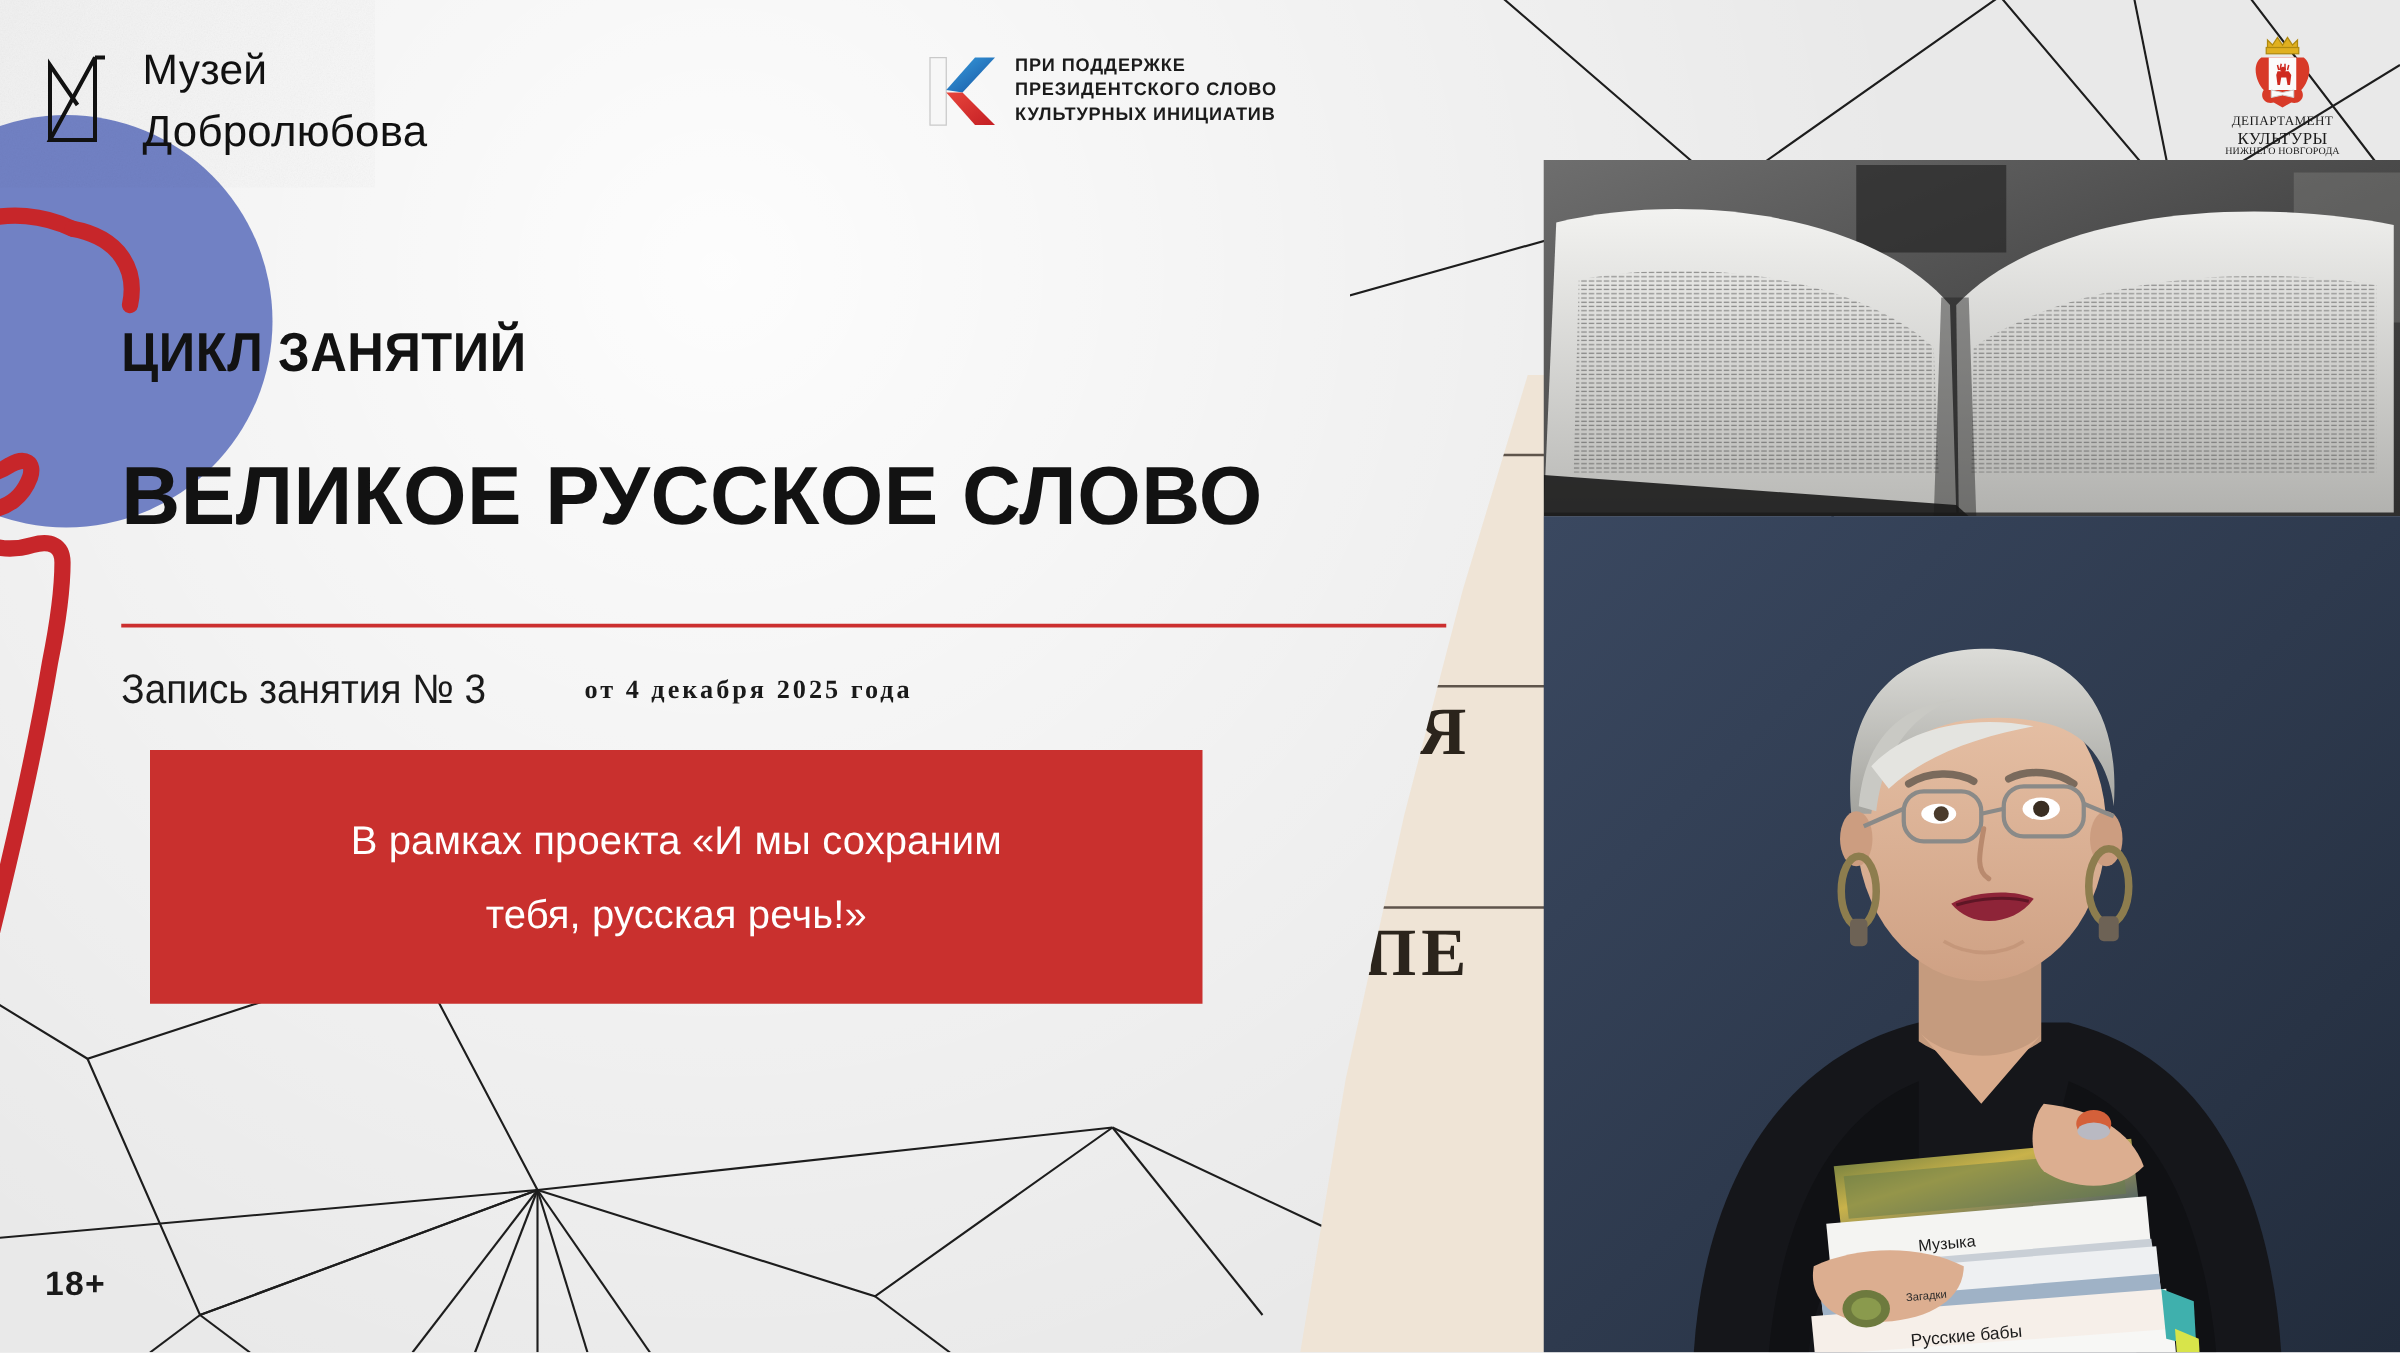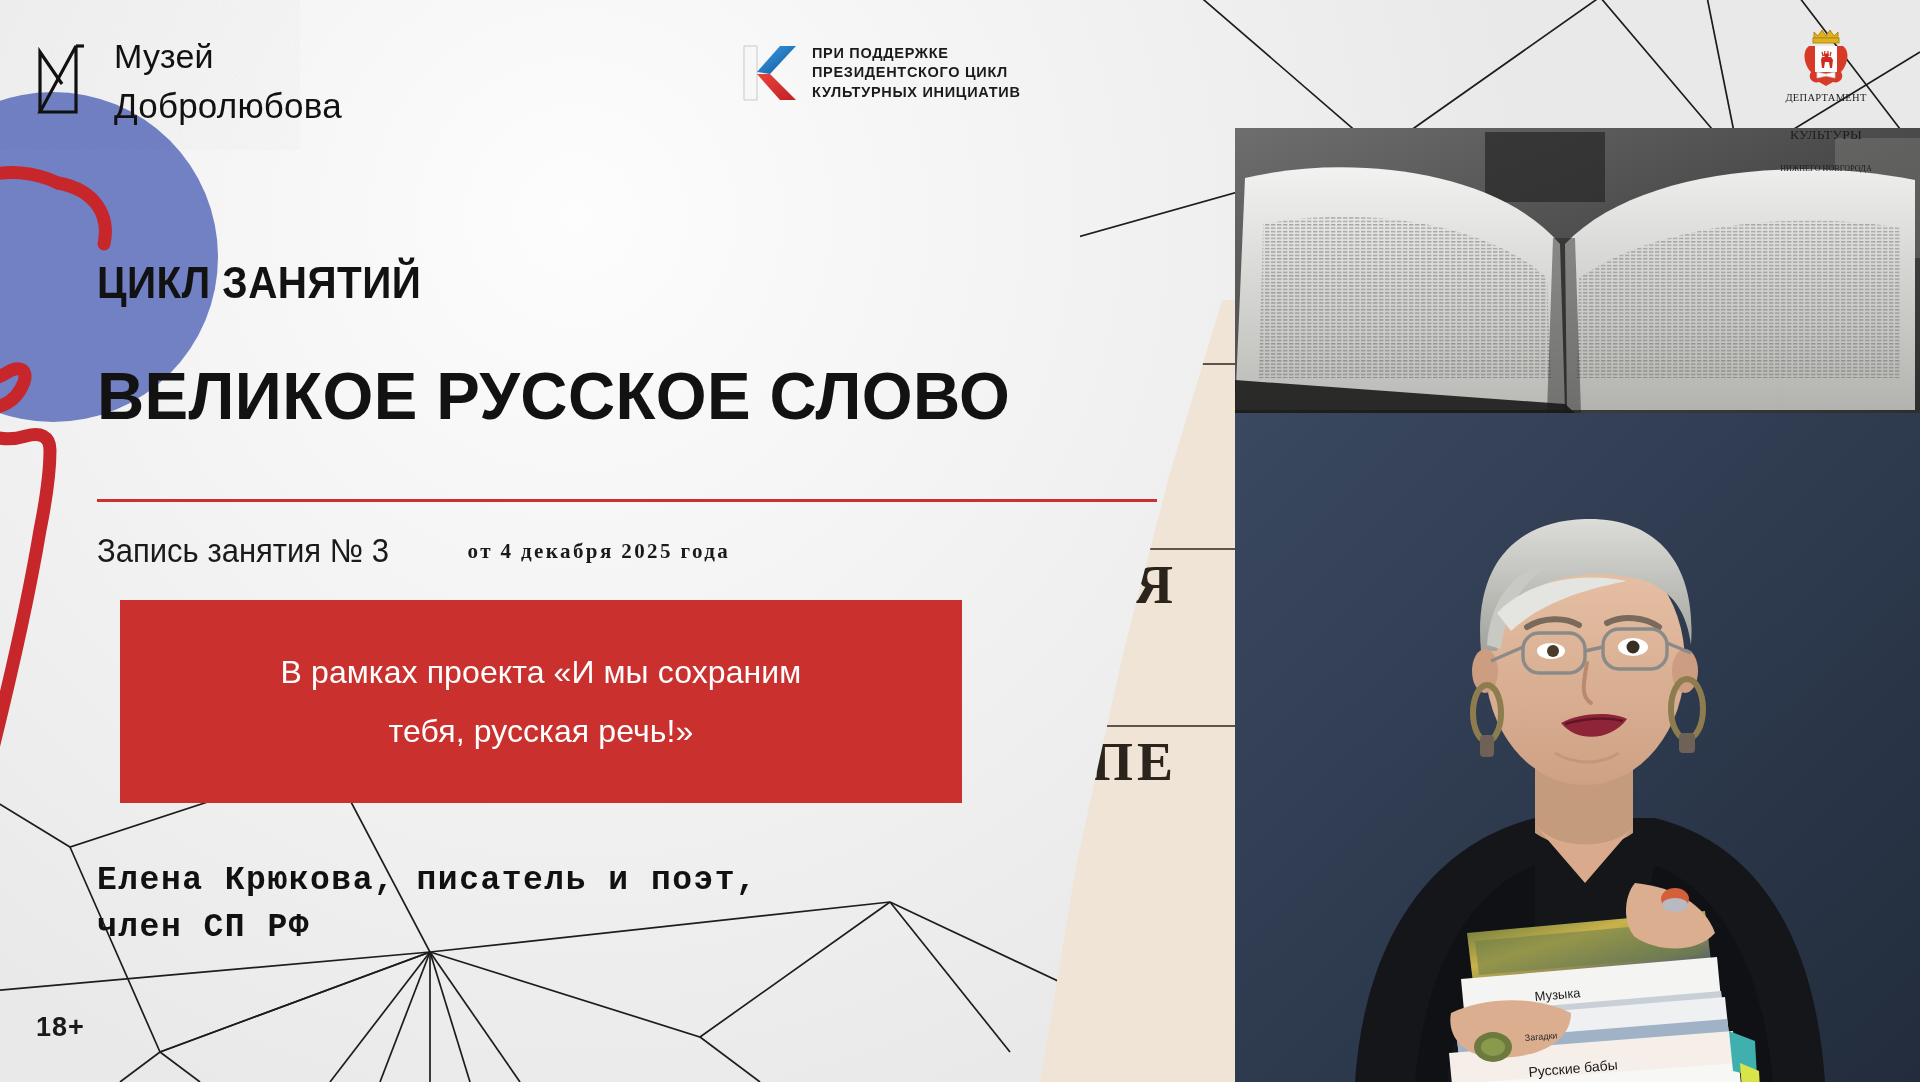--- a/index.html
+++ b/index.html
@@ -101,21 +101,21 @@
     font-size:14.5px; font-weight:700; color:#1b1b1b;
     letter-spacing:.7px; line-height:1.18; white-space:nowrap;
   }
 
   .logo-dept{
     position:absolute; left:1766px; top:26px;
     width:120px;
     display:flex; flex-direction:column; align-items:center;
   }
   .dept-arms{ width:58px; height:66px;}
-  .dept-text{ display:flex; flex-direction:column; align-items:center; margin-top:1px;gap:24px;}
+  .dept-text{ display:flex; flex-direction:column; align-items:center; margin-top:1px;}
   .dept-text span{
     font-family:"Liberation Serif", serif;
     color:#1d1d1d; line-height:1.02; white-space:nowrap;
   }
   .dept-text .d1{ font-size:10.5px; letter-spacing:.3px;}
   .dept-text .d2{ font-size:13.5px; letter-spacing:.3px;}
   .dept-text .d3{ font-size:8px; letter-spacing:.1px;}
 
   
   .kicker{
@@ -424,21 +424,21 @@
           <stop offset="0" stop-color="#e8453c"></stop>
             <stop offset="1" stop-color="#c41f24"></stop>
         </linearGradient>
       </defs>
       <path d="M4 4 L17 4 L17 58 L4 58 Z" fill="#f7f7f7" stroke="#c9c9c9" stroke-width="1"></path>
       <path d="M17 30 L40 4 L56 4 L30 32 Z" fill="url(#gBlue)"></path>
       <path d="M17 32 L30 32 L56 58 L40 58 Z" fill="url(#gRed)"></path>
     </svg>
     <div class="fund-text">
       <span>ПРИ ПОДДЕРЖКЕ</span>
-      <span>ПРЕЗИДЕНТСКОГО ЦИКЛ</span>
+      <span>ПРЕЗИДЕНТСКОГО СЛОВО</span>
       <span>КУЛЬТУРНЫХ ИНИЦИАТИВ</span>
     </div>
   </div>
 
   <div class="logo-dept">
     <svg class="dept-arms" viewBox="0 0 58 66">
 
       <path d="M17 12 L17 6 L21 10 L25 4 L29 10 L33 4 L37 10 L41 6 L41 12 Z" fill="#e0b020" stroke="#b08a10" stroke-width="1"></path>
       <rect x="16" y="12" width="26" height="5" fill="#e0b020" stroke="#b08a10" stroke-width="1"></rect>
 
@@ -468,24 +468,20 @@
   <div class="rec-line">
     <div class="rec-label">Запись занятия № 3</div>
     <div class="rec-date">от 4 декабря 2025 года</div>
   </div>
 
   <div class="project-box">
     <p>В рамках проекта «И мы сохраним</p>
     <p>тебя, русская речь!»</p>
   </div>
 
-  <div class="speaker">
-    <div>Елена Крюкова, писатель и поэт,</div>
-    <div>член СП РФ</div>
-  </div>
 
   <div class="age-badge">18+</div>
 
   <svg id="grain">
     <filter id="noise">
       <feTurbulence type="fractalNoise" baseFrequency="0.9" numOctaves="3" stitchTiles="stitch"></feTurbulence>
       <feColorMatrix type="saturate" values="0"></feColorMatrix>
       <feComponentTransfer>
           <feFuncA type="linear" slope="0.17"></feFuncA>
         </feComponentTransfer>

